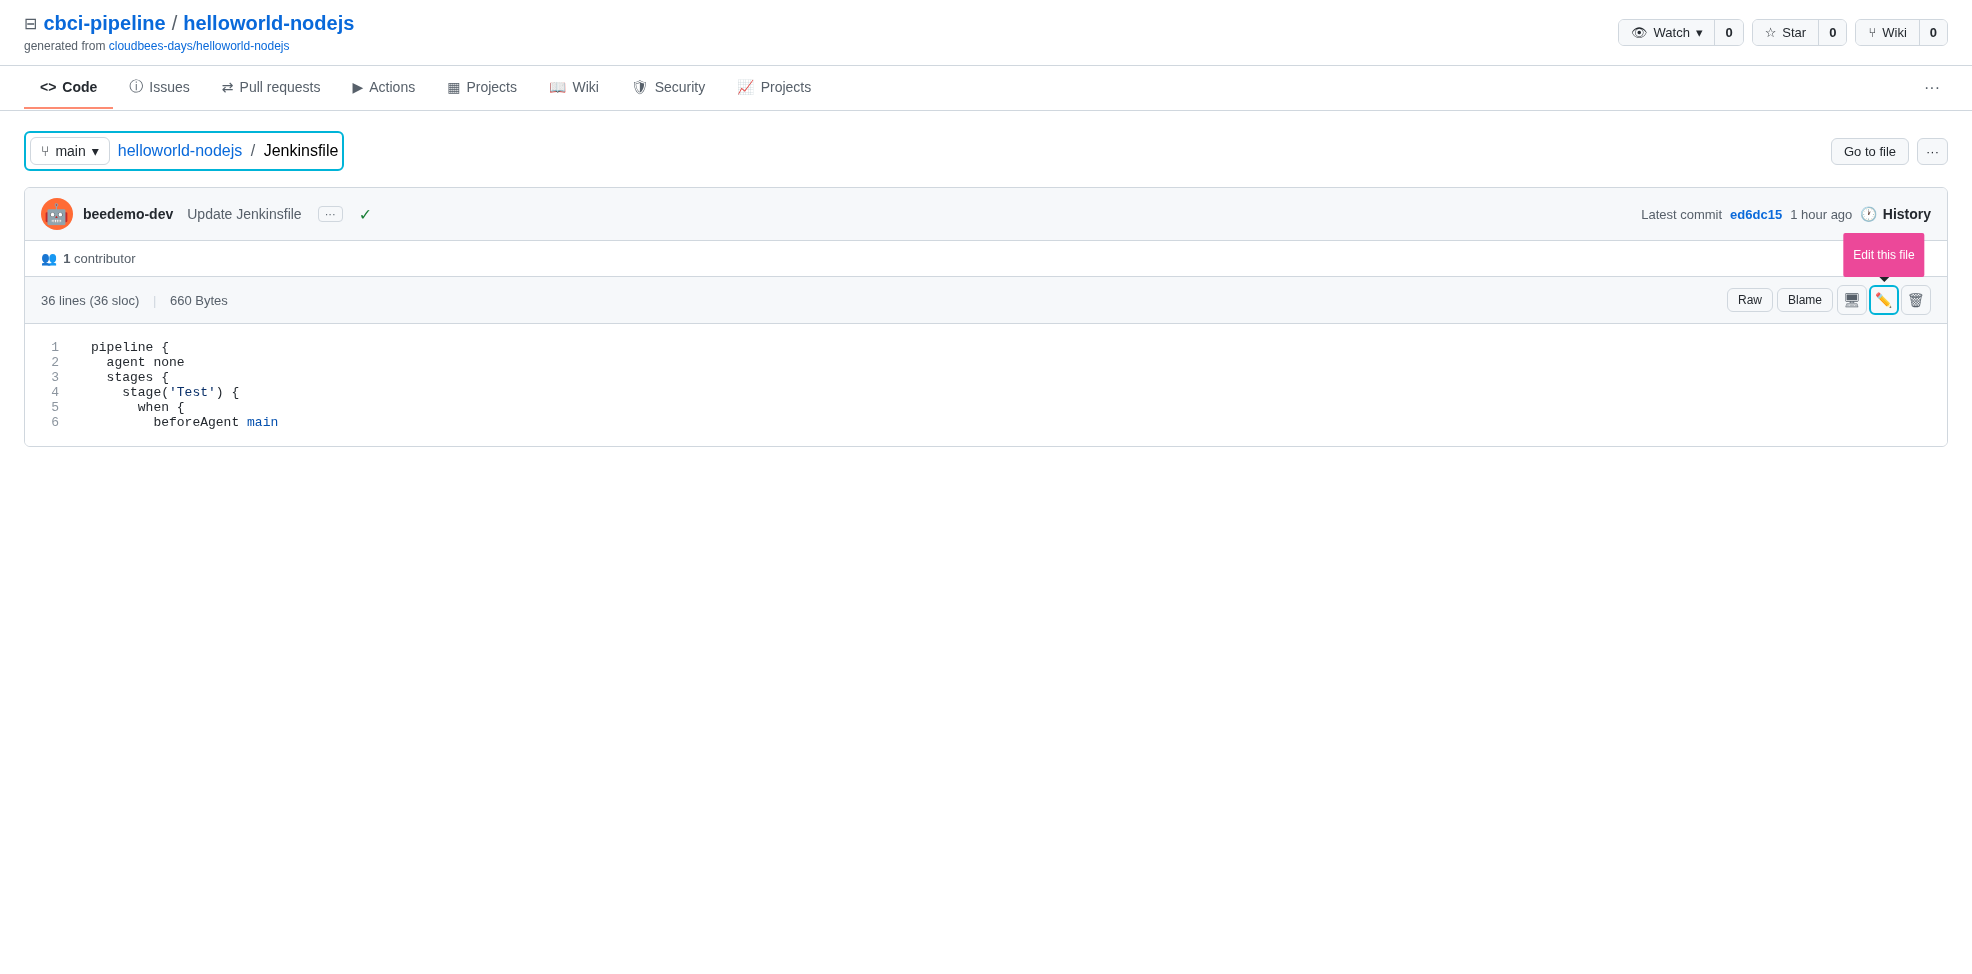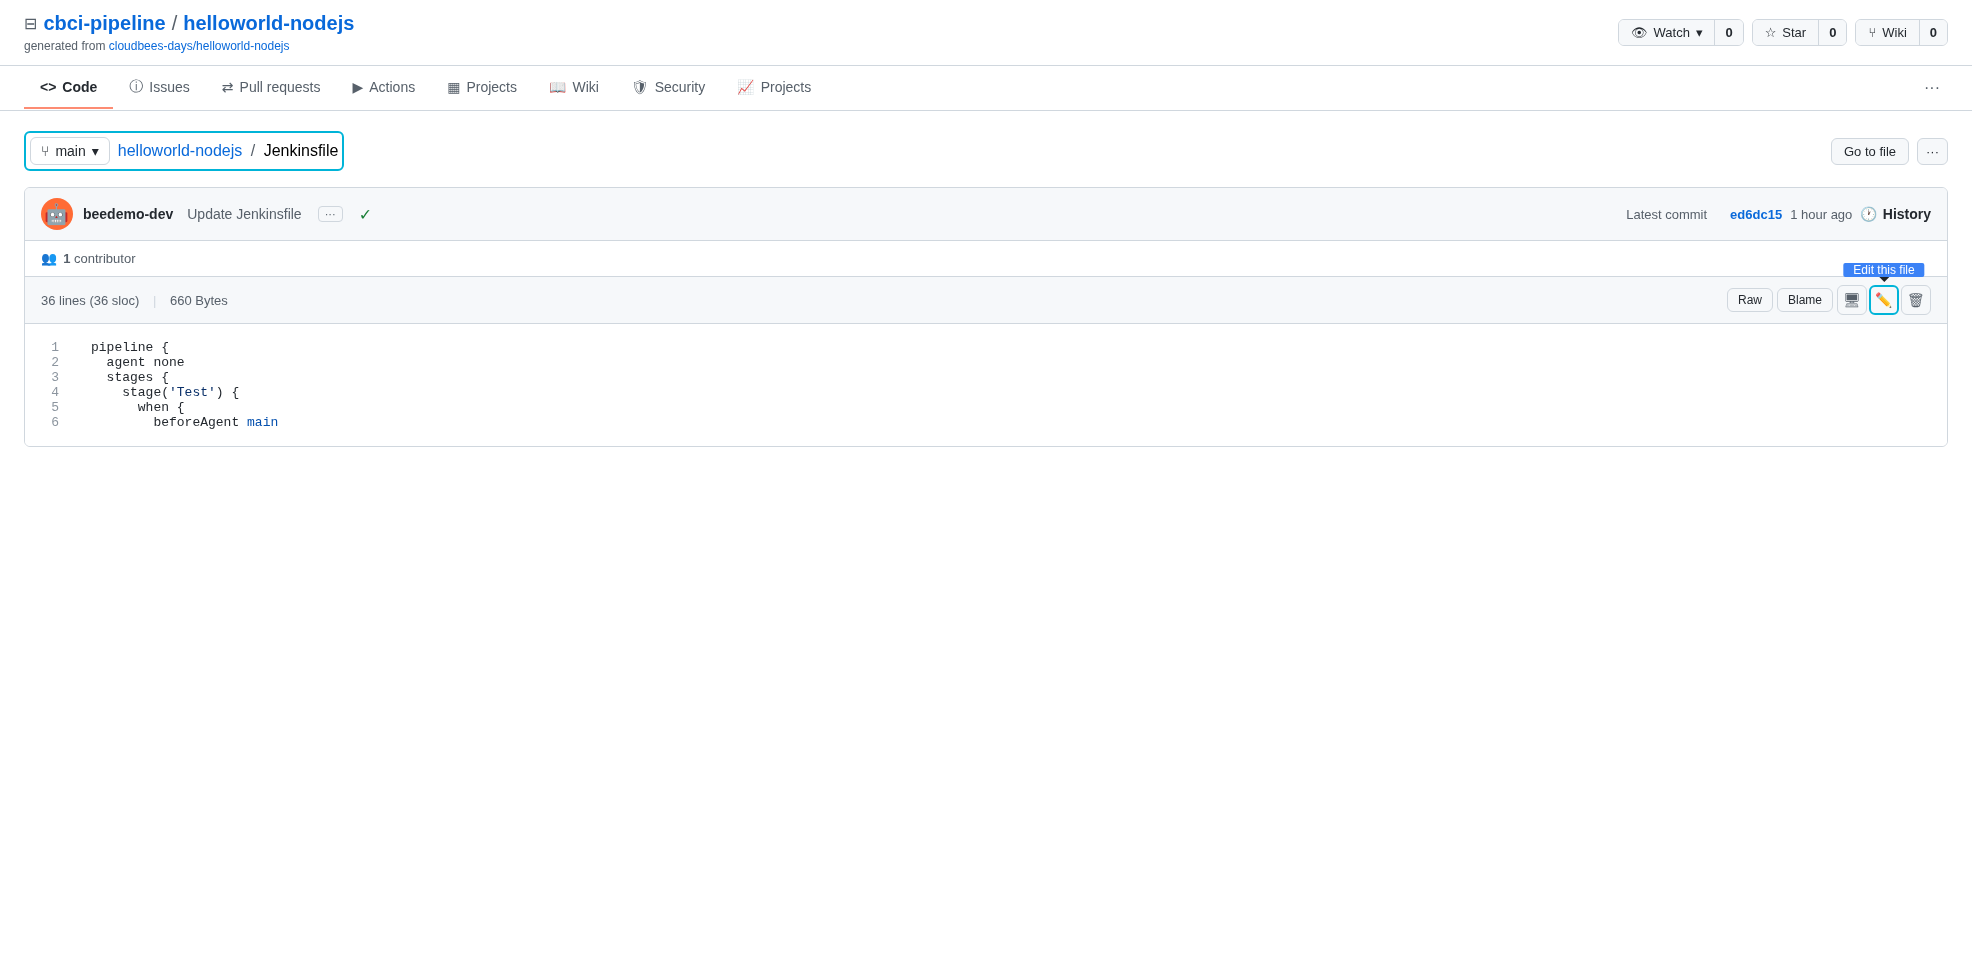--- a/index.html
+++ b/index.html
@@ -257,21 +257,20 @@
       display: flex;
       align-items: center;
       gap: 8px;
       font-size: 13px;
       color: #57606a;
     }
     .commit-hash {
       font-weight: 600;
       color: #0969da;
       text-decoration: none;
-      margin-left: 15px;
     }
     .history-btn {
       display: flex;
       align-items: center;
       gap: 5px;
       font-weight: 600;
       color: #24292f;
       cursor: pointer;
       text-decoration: none;
       font-size: 14px;
@@ -334,23 +333,23 @@
     .edit-tooltip-wrapper {
       position: relative;
       display: inline-flex;
       align-items: center;
     }
     .edit-tooltip {
       position: absolute;
       bottom: calc(100% + 8px);
       left: 50%;
       transform: translateX(-50%);
-      background: #3b82f6;
+      background: #ec4899;
       color: #ffffff;
-      padding: 0 10px;
+      padding: 15px 10px;
       border-radius: 2px;
       font-size: 12px;
       white-space: nowrap;
       z-index: 10;
     }
     .edit-tooltip::after {
       content: '';
       position: absolute;
       top: 100%;
       left: 50%;

